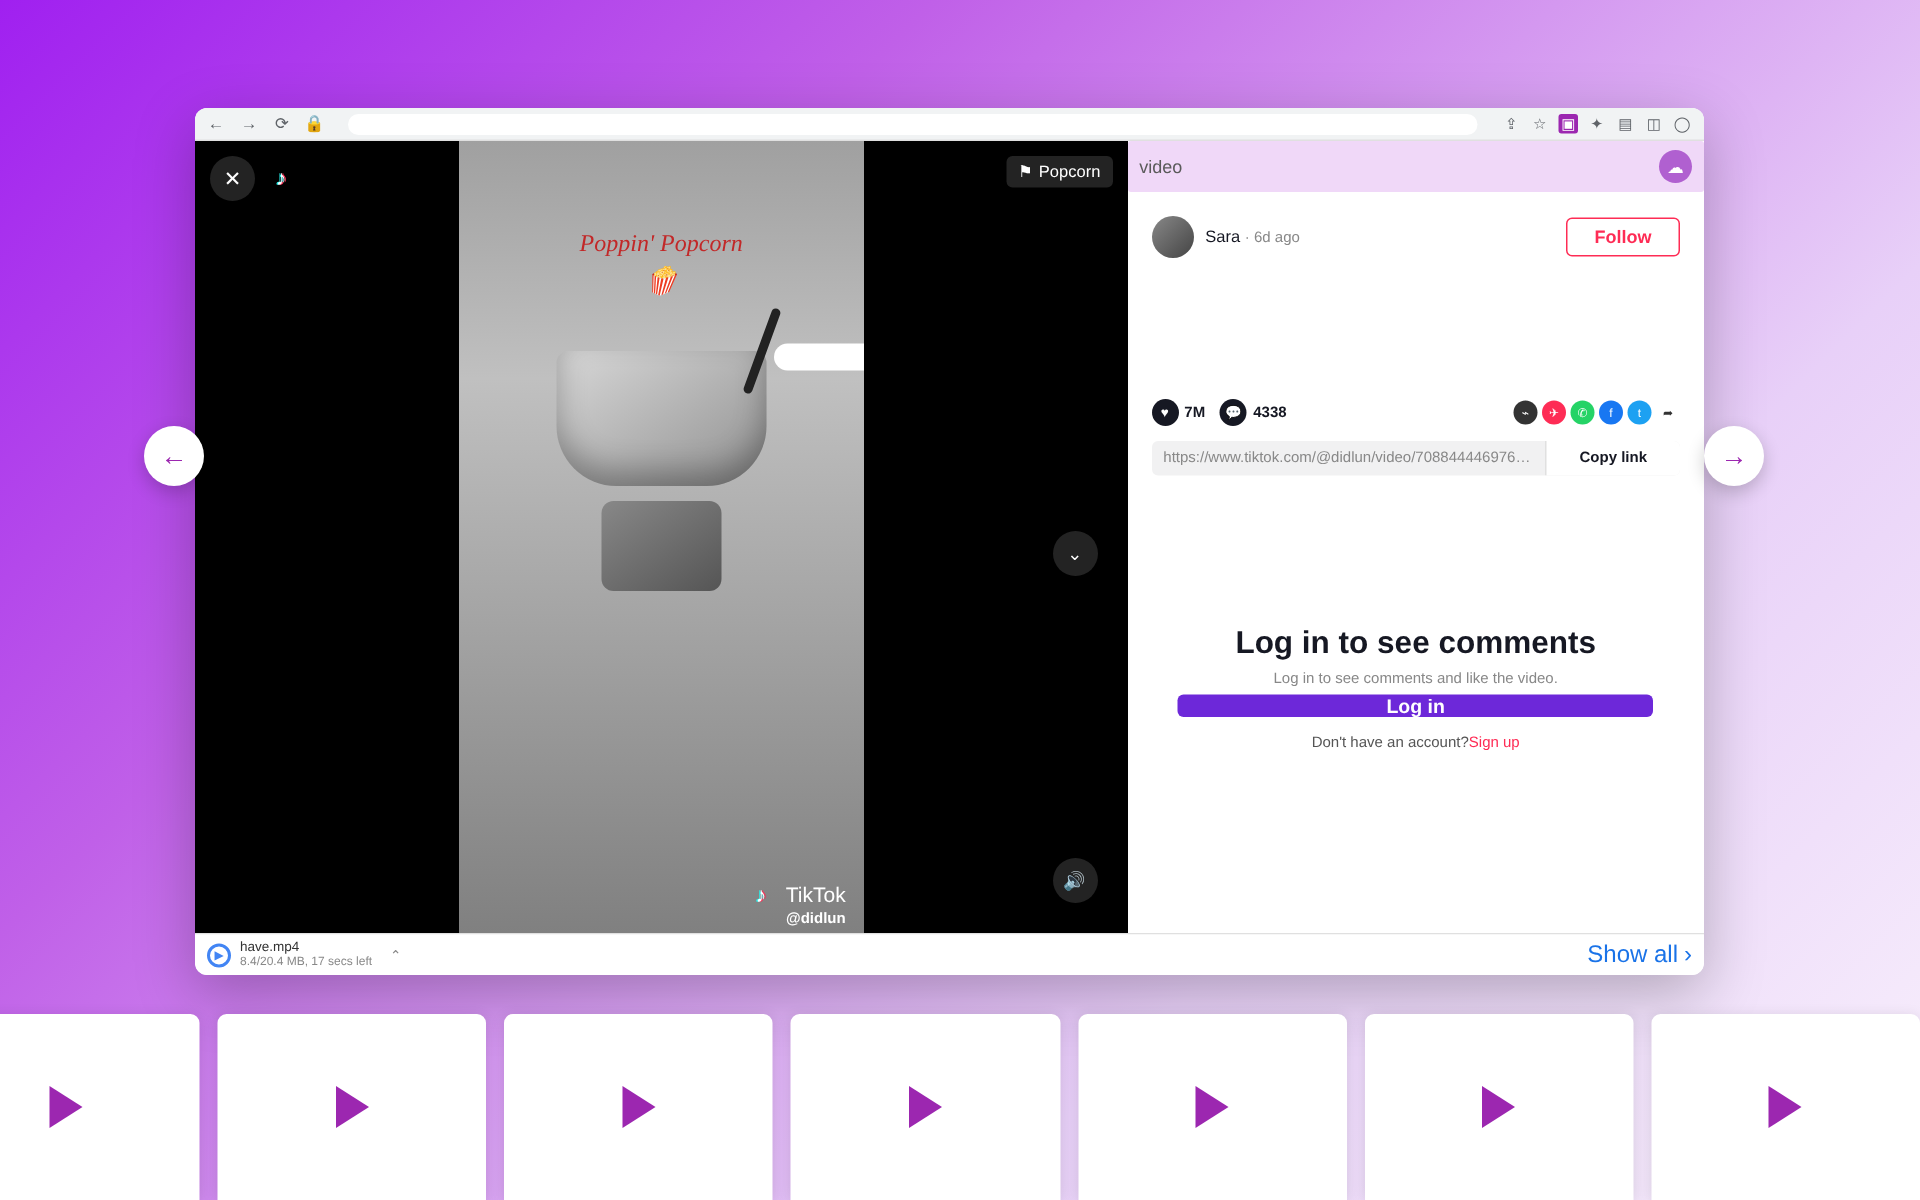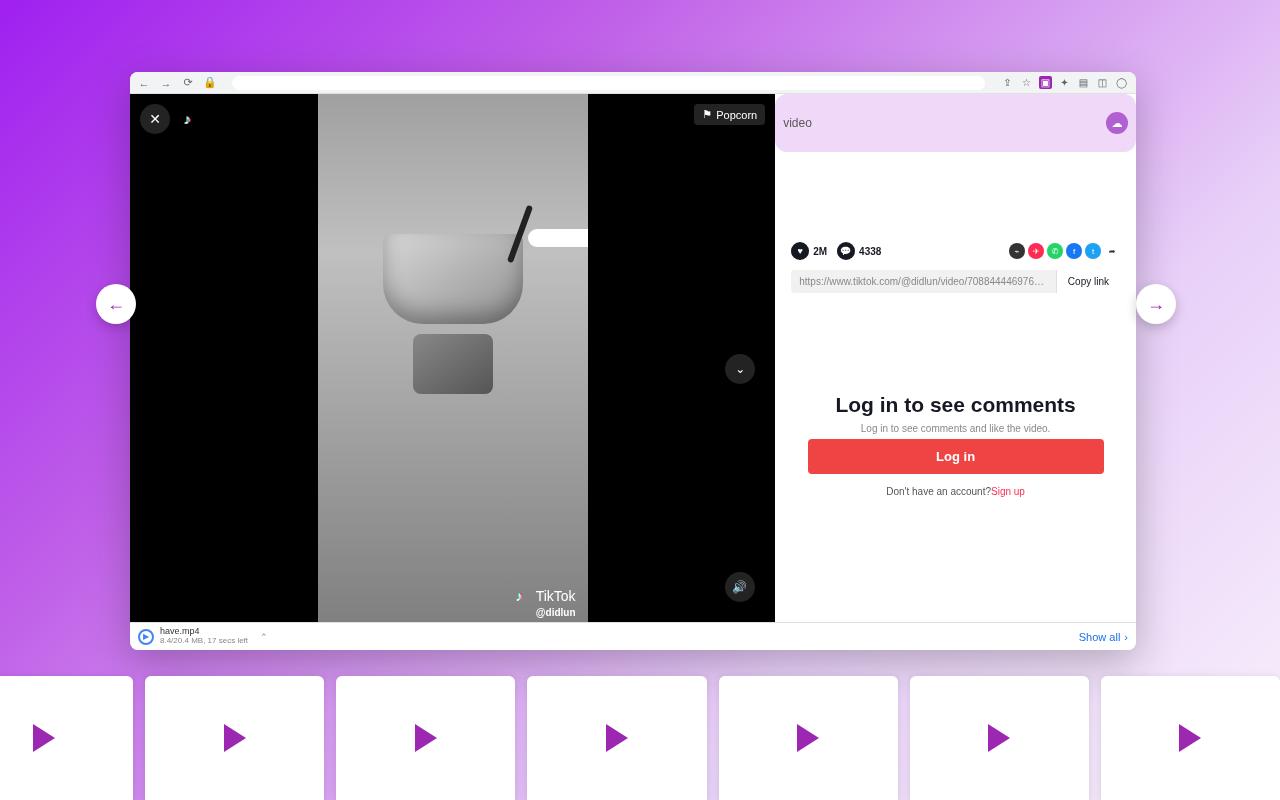--- a/index.html
+++ b/index.html
@@ -114,22 +114,22 @@
   display: flex; align-items: center; justify-content: center; color: #fff; font-size: 12px;
   cursor: pointer;
 }
 
 
 .side-panel {
   flex: 1; background: #fff; display: flex; flex-direction: column;
   padding: 14px 16px; font-size: 12px; color: #161823;
 }
 .ext-popup {
-  background: #f0d8f8; border-radius: 12px;
-  padding: 18px 8px; margin: -14px -16px 10px -16px;
+  background: #f0d8f8; border-radius: 2px;
+  padding: 6px 8px; margin: -14px -16px 10px -16px;
   display: flex; align-items: center; justify-content: space-between;
   font-size: 12px; color: #5a5a5a;
 }
 .dl-icon { width: 22px; height: 22px; border-radius: 50%; background: #b060d0; display: flex; align-items: center; justify-content: center; color: #fff; font-size: 11px; }
 .user-row { display: flex; align-items: center; justify-content: space-between; margin: 6px 0 14px; }
 .user-info { display: flex; align-items: center; gap: 8px; }
 .avatar { width: 28px; height: 28px; border-radius: 50%; background: linear-gradient(135deg,#888,#444); }
 .user-meta { font-size: 11px; color: #161823; }
 .user-time { color: #888; font-size: 10px; }
 .follow-btn {
@@ -137,44 +137,44 @@
   padding: 5px 18px; border-radius: 4px; font-size: 12px; font-weight: 600; cursor: pointer;
 }
 .stats-row { display: flex; align-items: center; justify-content: space-between; margin-top: 80px; }
 .stats-left { display: flex; gap: 10px; align-items: center; }
 .stat { display: flex; align-items: center; gap: 4px; font-size: 10px; color: #161823; font-weight: 600; }
 .stat-ic { width: 18px; height: 18px; border-radius: 50%; background: #161823; display: flex; align-items: center; justify-content: center; color: #fff; font-size: 9px; }
 .share-row { display: flex; gap: 3px; align-items: center; }
 .share-ic { width: 16px; height: 16px; border-radius: 50%; display: flex; align-items: center; justify-content: center; font-size: 8px; color: #fff; cursor: pointer; }
 .copy-row { display: flex; margin-top: 10px; background: #f1f1f2; border-radius: 4px; overflow: hidden; font-size: 10px; }
 .copy-url { flex: 1; padding: 6px 8px; color: #888; white-space: nowrap; overflow: hidden; text-overflow: ellipsis; }
-.copy-btn { padding: 6px 11px; background: #fff; font-weight: 400; cursor: pointer; border-left: 1px solid #e0e0e0; }
+.copy-btn { padding: 6px 22px; background: #fff; font-weight: 700; cursor: pointer; border-left: 1px solid #e0e0e0; }
 .login-block { margin-top: 100px; text-align: center; }
 .login-h { font-size: 21px; font-weight: 700; margin-bottom: 6px; }
 .login-sub { font-size: 10px; color: #888; margin-bottom: 5px; }
 .login-btn {
-  width: 90%; margin: 0 auto; background: #ef4444; color: #fff;
-  padding: 10px; border-radius: 4px; font-weight: 600; font-size: 13px; cursor: pointer;
+  width: 90%; margin: 0 auto; background: #6d28d9; color: #fff;
+  padding: 0; border-radius: 4px; font-weight: 600; font-size: 13px; cursor: pointer;
 }
 .signup-row { margin-top: 12px; font-size: 10px; color: #555; }
 .signup-link { color: #fe2c55; cursor: pointer; }
 
 
 .dl-bar {
   height: 28px; background: #fff; border-top: 1px solid #e0e0e0;
   border-bottom-left-radius: 8px; border-bottom-right-radius: 8px;
   display: flex; align-items: center; justify-content: space-between; padding: 0 8px;
 }
 .dl-item { display: flex; align-items: center; gap: 6px; font-size: 9px; color: #333; }
 .dl-file-ic { width: 16px; height: 16px; border-radius: 50%; border: 2px solid #4285f4; display: flex; align-items: center; justify-content: center; color: #4285f4; font-size: 8px; }
 .dl-text { display: flex; flex-direction: column; line-height: 1.1; }
 .dl-name { font-size: 9px; }
 .dl-prog { font-size: 8px; color: #888; }
 .dl-chev { font-size: 9px; color: #888; margin-left: 6px; }
-.show-all { font-size: 11px; color: #1a73e8; display: flex; align-items: center; gap: 4px; cursor: pointer; }
+.show-all { font-size: 16px; color: #1a73e8; display: flex; align-items: center; gap: 4px; cursor: pointer; }
 
 
 .nav-circle {
   position: absolute; width: 40px; height: 40px; background: #fff; border-radius: 50%;
   box-shadow: 0 4px 12px rgba(0,0,0,0.2);
   display: flex; align-items: center; justify-content: center;
   color: #9c27b0; font-size: 18px; cursor: pointer;
 }
 .nav-left { top: 284px; left: 96px; }
 .nav-right { top: 284px; left: 1136px; }
@@ -232,20 +232,24 @@
       <div class="close-btn">✕</div>
       <div class="tiktok-logo-top">
         <div class="tt-note"></div>
       </div>
       <div class="report-btn">
         <span>⚑</span>
         <span>Popcorn</span>
       </div>
 
       <div class="video-frame">
+        <div class="video-title-overlay">
+          <div>Poppin' Popcorn</div>
+          <div class="popcorn-emoji">🍿</div>
+        </div>
         <div class="machine">
           <div class="handle"></div>
           <div class="kettle"></div>
           <div class="kettle-body"></div>
         </div>
         <div class="play-pill"></div>
         <div class="watermark">
           <span class="tt-note"></span>
           <span>TikTok</span>
         </div>
@@ -255,26 +259,36 @@
       <div class="expand-btn">⌄</div>
       <div class="mute-btn">🔊</div>
     </div>
 
     <div class="side-panel">
       <div class="ext-popup">
         <span>video</span>
         <div class="dl-icon">☁</div>
       </div>
 
+      <div class="user-row">
+        <div class="user-info">
+          <div class="avatar"></div>
+          <div class="user-meta">
+            <span>Sara</span>
+            <span class="user-time">· 6d ago</span>
+          </div>
+        </div>
+        <div class="follow-btn">Follow</div>
+      </div>
 
       <div class="stats-row">
         <div class="stats-left">
           <div class="stat">
             <div class="stat-ic">♥</div>
-            <span>2M</span>
+            <span>7M</span>
           </div>
           <div class="stat">
             <div class="stat-ic">💬</div>
             <span>4338</span>
           </div>
         </div>
         <div class="share-row">
           <div class="share-ic" style="background:#333">⌁</div>
           <div class="share-ic" style="background:#fe2c55">✈</div>
           <div class="share-ic" style="background:#25d366">✆</div>

